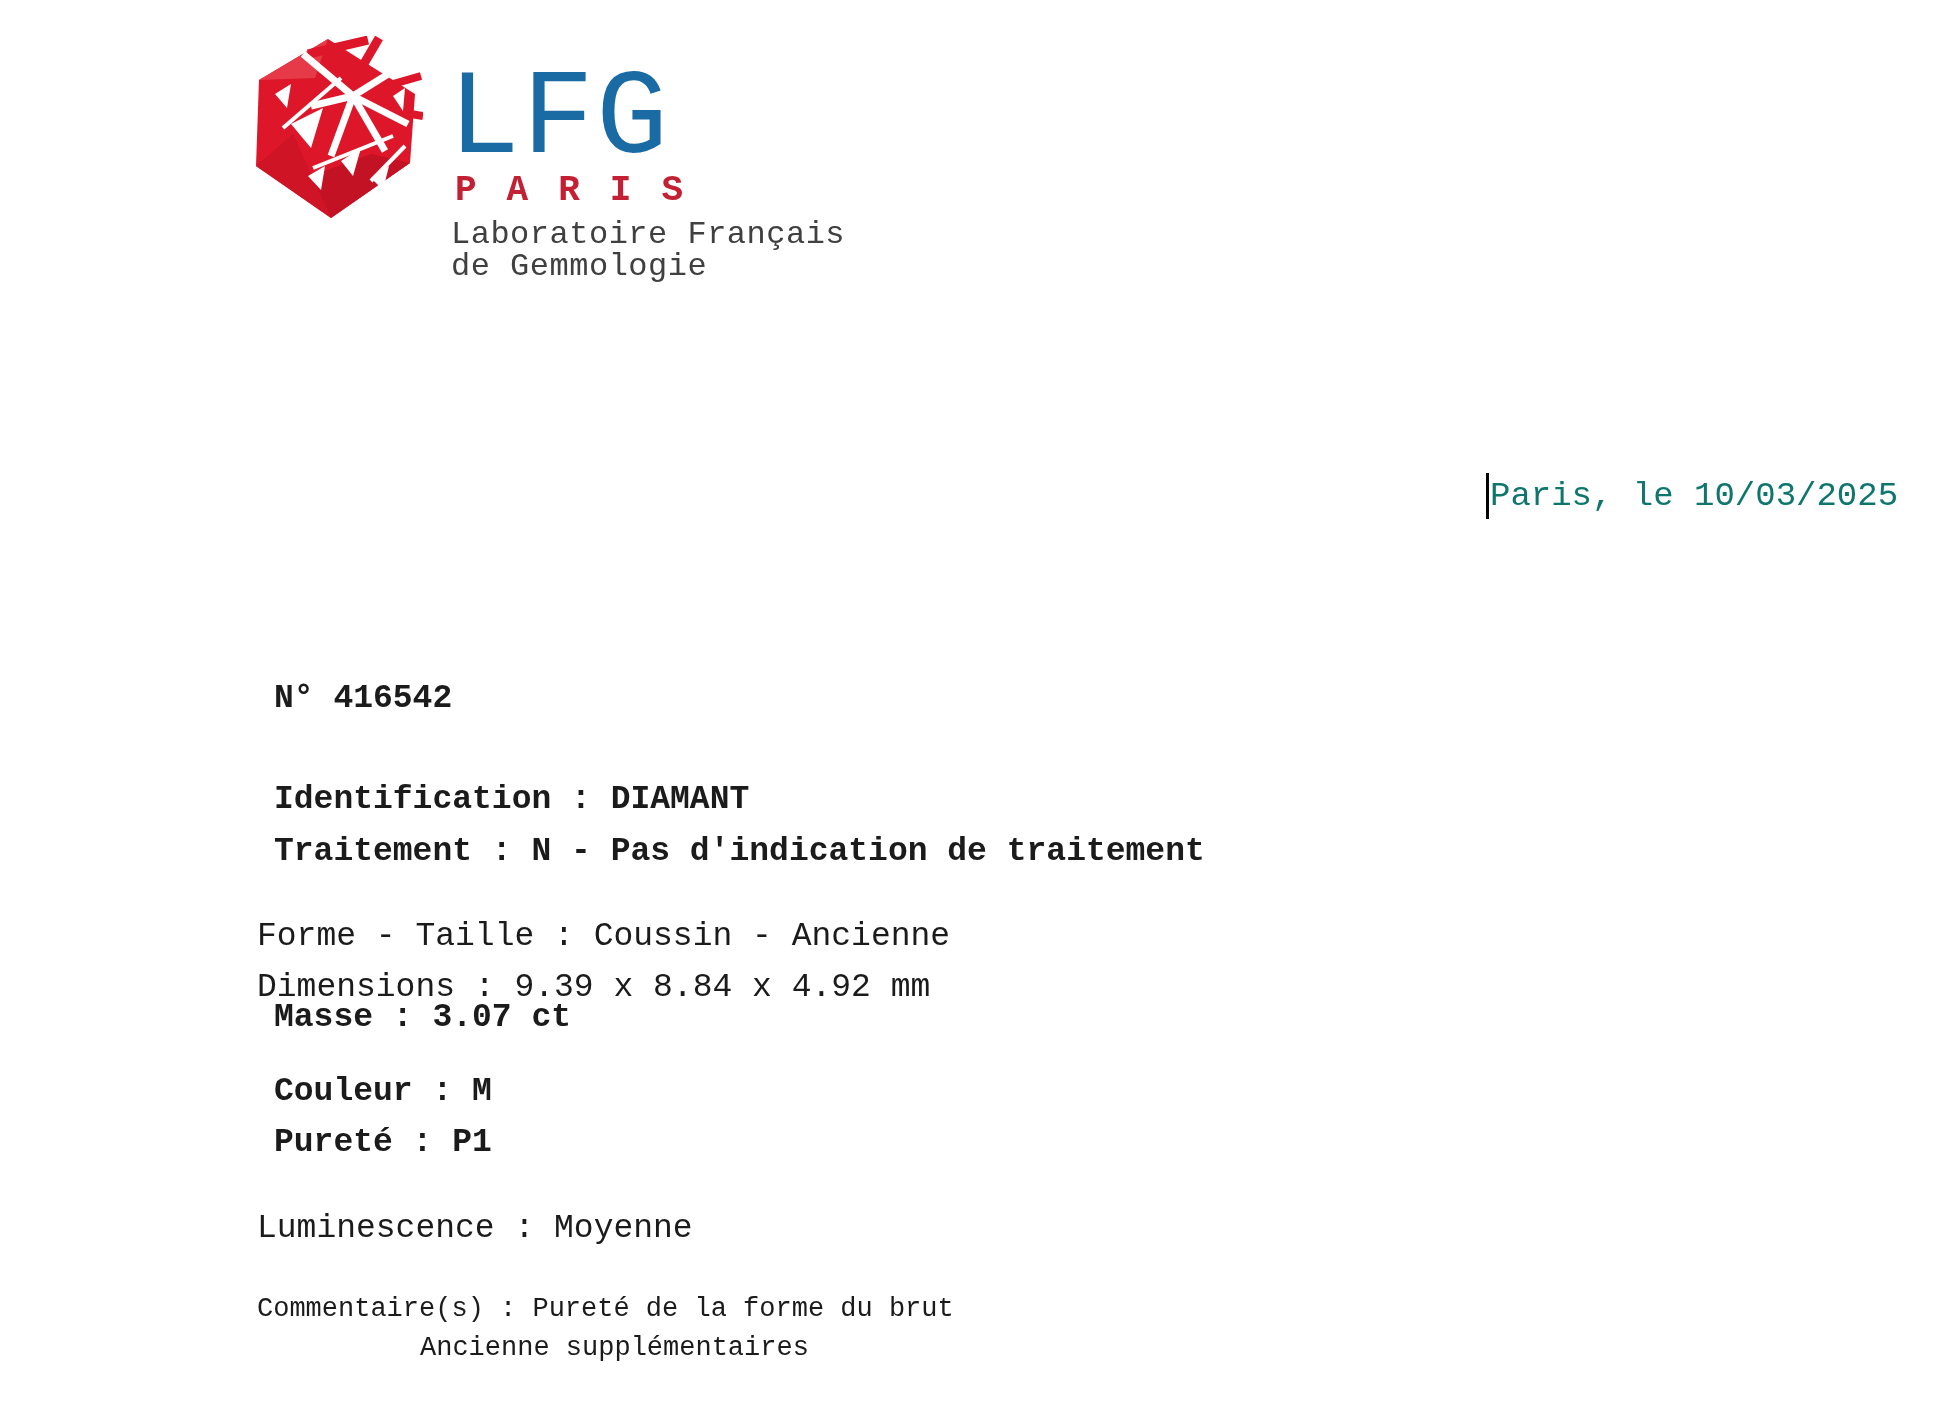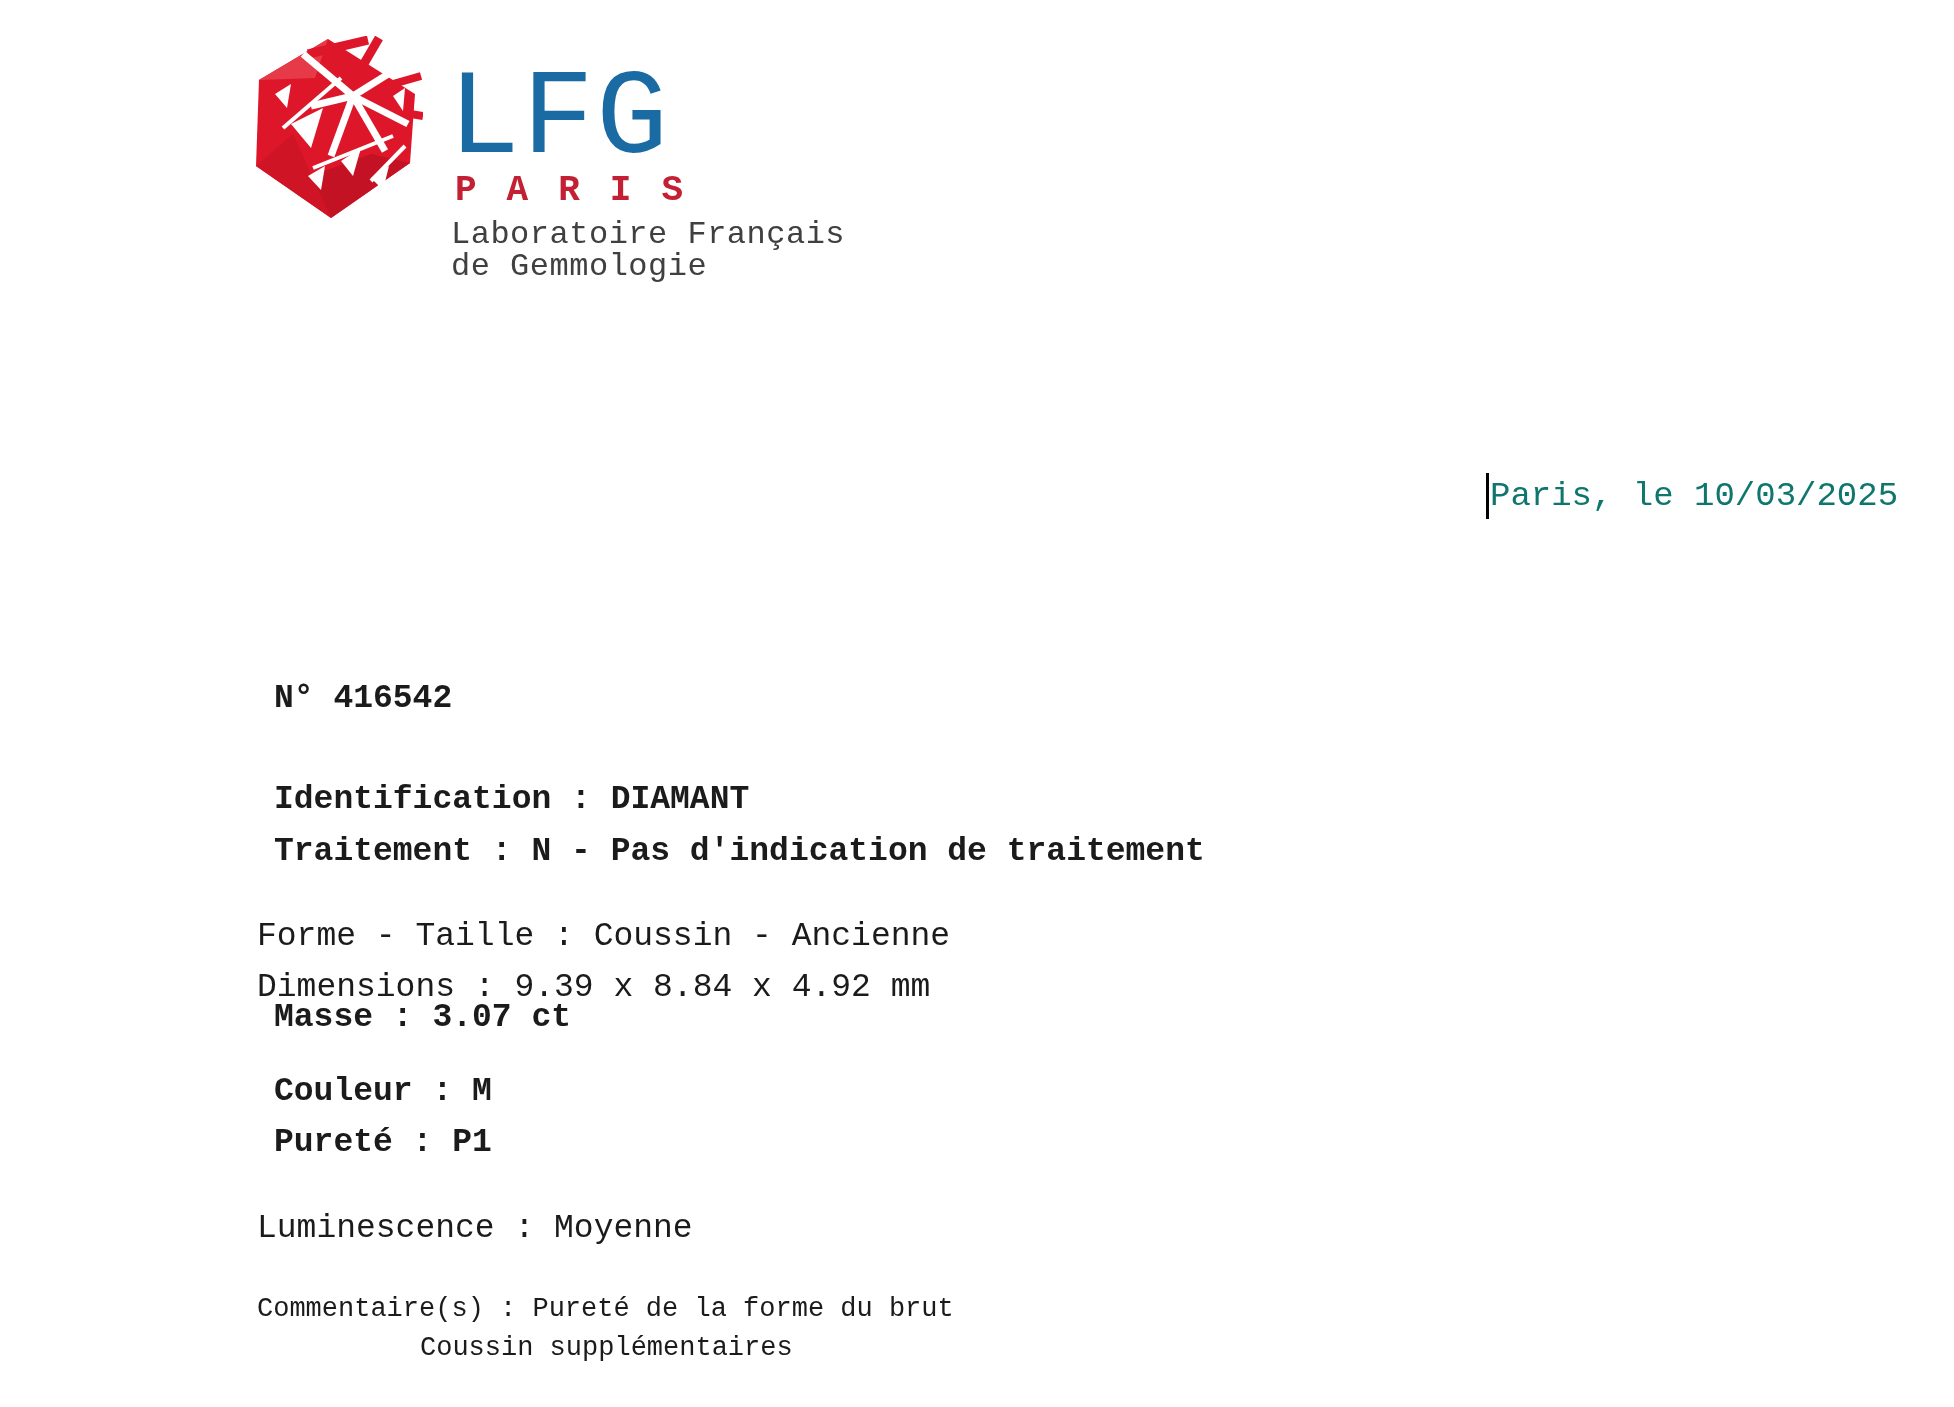--- a/index.html
+++ b/index.html
@@ -153,15 +153,15 @@
   <div class="line b t-number">N° 416542</div>
   <div class="line b t-identification">Identification : DIAMANT</div>
   <div class="line b t-traitement">Traitement : N - Pas d'indication de traitement</div>
   <div class="line t-forme">Forme - Taille : Coussin - Ancienne</div>
   <div class="line t-dimensions">Dimensions : 9.39 x 8.84 x 4.92 mm</div>
   <div class="line b t-masse">Masse : 3.07 ct</div>
   <div class="line b t-couleur">Couleur : M</div>
   <div class="line b t-purete">Pureté : P1</div>
   <div class="line t-luminescence">Luminescence : Moyenne</div>
   <div class="line small t-commentaires">Commentaire(s) : Pureté de la forme du brut</div>
-  <div class="line small t-commentaires2">Coussin supplémentaires</div>
+  <div class="line small t-commentaires2">Ancienne supplémentaires</div>
 
 </div>
 
 </body></html>

